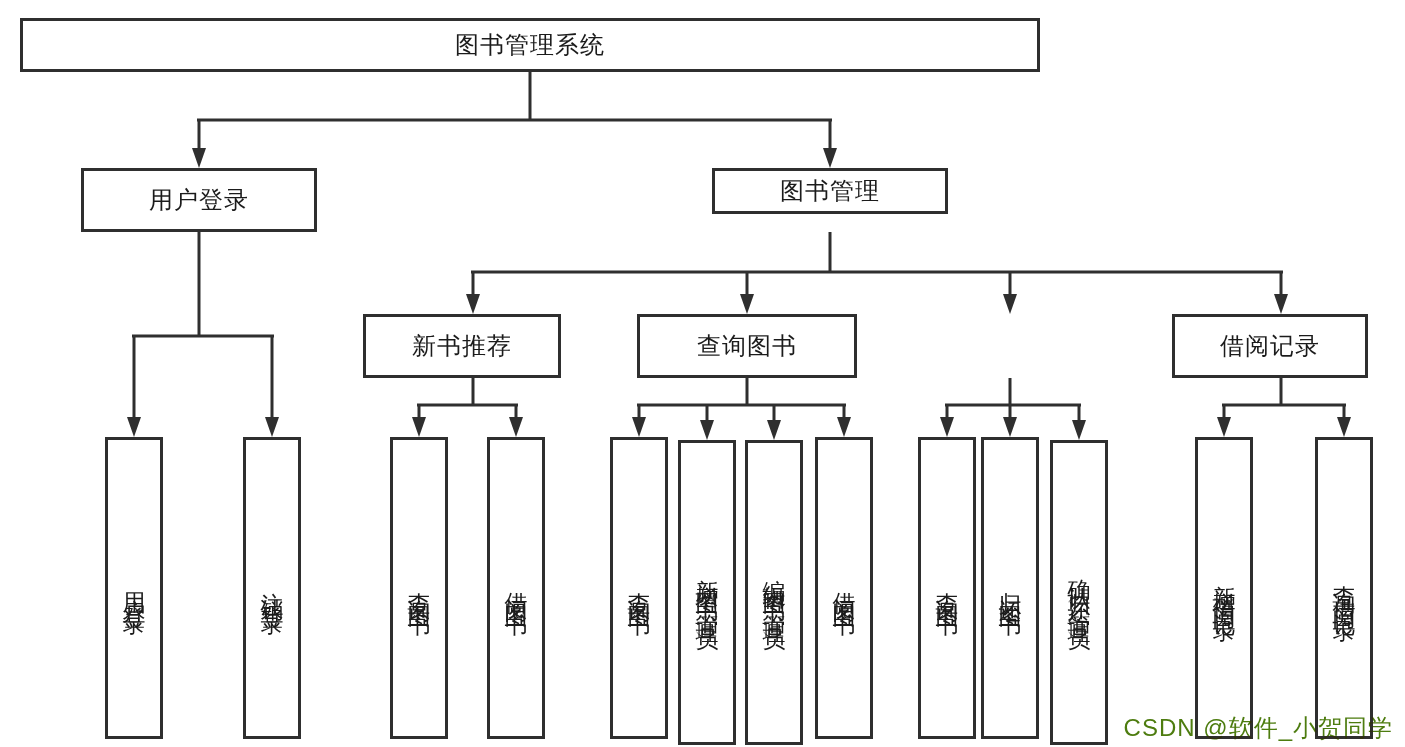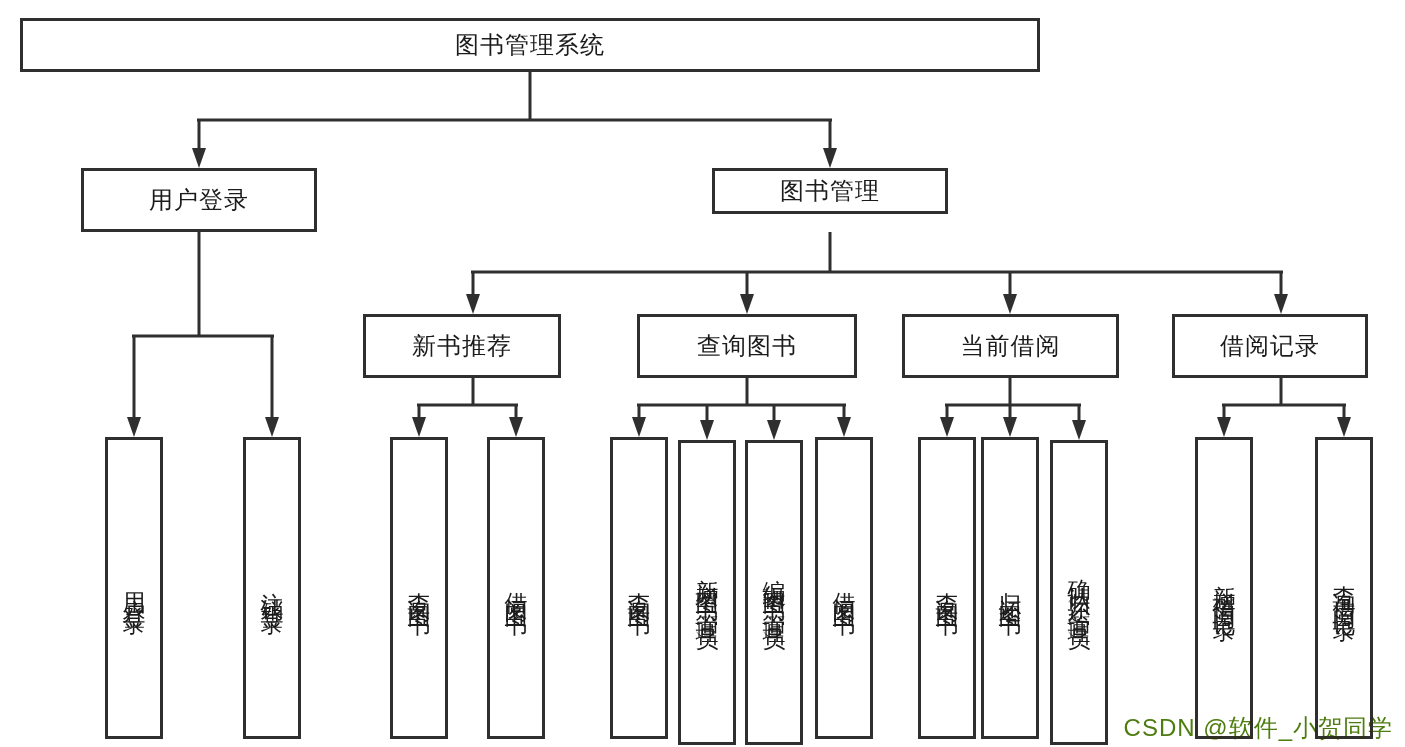--- a/index.html
+++ b/index.html
@@ -135,23 +135,20 @@
   <div class="node hnode" style="left:712px; top:168px; width:236px; height:46px;">
     <span>图书管理</span>
   </div>
 
   <div class="node hnode" style="left:363px; top:314px; width:198px; height:64px;">
     <span>新书推荐</span>
   </div>
   <div class="node hnode" style="left:637px; top:314px; width:220px; height:64px;">
     <span>查询图书</span>
   </div>
-  <div class="node hnode" style="left:902px; top:314px; width:217px; height:64px;">
-    <span>当前借阅</span>
-  </div>
   <div class="node hnode" style="left:1172px; top:314px; width:196px; height:64px;">
     <span>借阅记录</span>
   </div>
 
   <div class="node vnode" style="left:105px; top:437px; width:58px; height:302px;">
     <span>用户登录</span>
   </div>
   <div class="node vnode" style="left:243px; top:437px; width:58px; height:302px;">
     <span>注销登录</span>
   </div>

